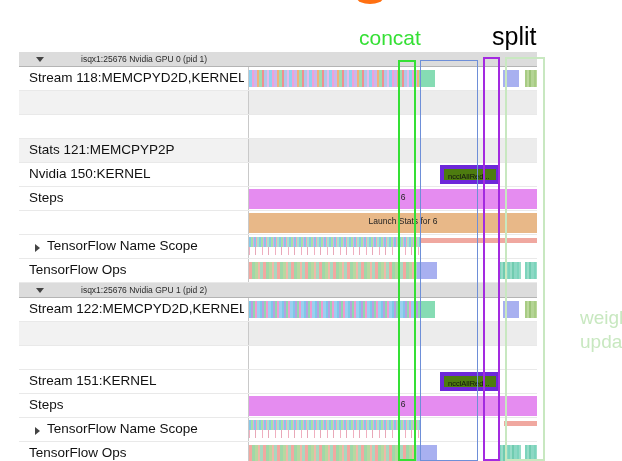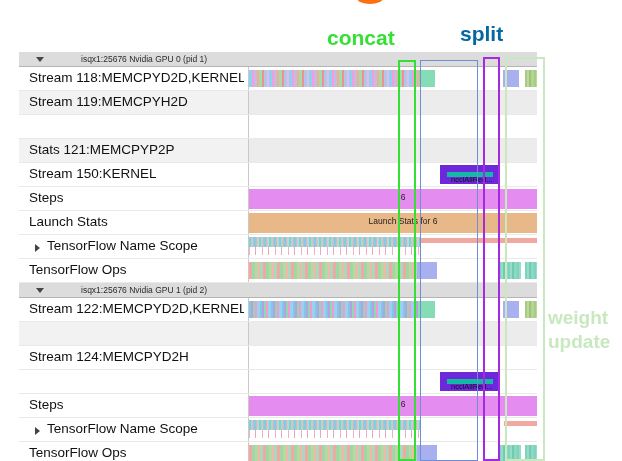--- a/index.html
+++ b/index.html
@@ -1,22 +1,22 @@
 <!DOCTYPE html>
 <html><head>
 <meta charset="utf-8">
 <style>
   html,body{margin:0;padding:0;background:#ffffff;}
   body{width:622px;height:461px;position:relative;overflow:hidden;
        font-family:"Liberation Sans","DejaVu Sans",sans-serif;}
 
   
-  .anno{position:absolute;white-space:nowrap;font-weight:700;}
+  .anno{position:absolute;white-space:nowrap;font-weight:400;margin-left:32px;}
   #anno-concat{left:327px;top:26px;font-size:21px;color:#35e035;}
-  #anno-split{left:460px;top:22px;font-size:21px;color:#0369a1;}
+  #anno-split{left:460px;top:22px;font-size:25px;color:#000000;}
   #anno-nccl{left:428px;top:106px;font-size:19px;color:#5a7be0;}
   #anno-weight{left:548px;top:306px;font-size:19px;color:#c8e8c0;line-height:24px;}
   #anno-weight span{display:block;}
   #orange-blob{position:absolute;left:357px;top:-8px;width:26px;height:12px;
       background:#ff7012;border-radius:50%;}
 
   
   #panel{position:absolute;left:19px;top:52px;width:518px;height:409px;
          background:#fff;overflow:hidden;}
 
@@ -87,21 +87,21 @@
       #70ccb0 4px,#70ccb0 6px,#8cd8c4 6px,#8cd8c4 9px);
   }
   .strip.thin-orange{background:#f0a8a0;top:3px;height:5px;}
 
   .barblk{position:absolute;top:2px;height:19px;}
   .steps-bar{background:#e58cf0;top:2px;height:20px;}
   .launch-bar{background:#e8b888;top:2px;height:20px;}
   .barlabel{position:absolute;top:5px;font-size:8.5px;color:#222;
             text-align:center;white-space:nowrap;}
 
-  .nccl-box{position:absolute;background:#14b8a6;border:7px solid #6d28d9;
+  .nccl-box{position:absolute;background:#4d7c0f;border:4px solid #6d28d9;
             box-sizing:border-box;}
   .nccl-box .t{position:absolute;left:4px;top:3px;font-size:7.5px;color:#111;}
   .vbox{position:absolute;box-sizing:border-box;}
   #overlay{position:absolute;left:0;top:0;width:622px;height:461px;
            pointer-events:none;}
 </style>
 </head>
 <body>
 
 <div id="orange-blob"></div>
@@ -125,52 +125,50 @@
     <span class="lbl">Stream 118:MEMCPYD2D,KERNEL,ME</span>
     <div class="track">
       <div class="strip dense" style="left:0px;width:170px;"></div>
       <div class="strip solid-teal" style="left:170px;width:16px;"></div>
       <div class="strip solid-blue" style="left:254px;width:16px;"></div>
       <div class="strip green-grad" style="left:276px;width:32px;"></div>
     </div>
   </div>
 
   <div class="row alt">
-    <span class="lbl">Stream 119:MEMCPYH2D</span>
     <div class="track"></div>
   </div>
 
   <div class="row">
     <div class="track"></div>
   </div>
 
   <div class="row alt">
     <span class="lbl">Stats 121:MEMCPYP2P</span>
     <div class="track"></div>
   </div>
 
   <div class="row">
-    <span class="lbl">Stream 150:KERNEL</span>
+    <span class="lbl">Nvidia 150:KERNEL</span>
     <div class="track">
       <div class="nccl-box" style="left:191px;top:2px;width:60px;height:19px;">
         <span class="t">ncclAllRed...</span>
       </div>
     </div>
   </div>
 
   <div class="row">
     <span class="lbl">Steps</span>
     <div class="track">
       <div class="barblk steps-bar" style="left:0px;width:308px;"></div>
       <div class="barlabel" style="left:0px;width:308px;">6</div>
     </div>
   </div>
 
   <div class="row">
-    <span class="lbl">Launch Stats</span>
     <div class="track">
       <div class="barblk launch-bar" style="left:0px;width:308px;"></div>
       <div class="barlabel" style="left:0px;width:308px;">Launch Stats for 6</div>
     </div>
   </div>
 
   <div class="row">
     <span class="tri2"></span>
     <span class="lbl indent">TensorFlow Name Scope</span>
     <div class="track">
@@ -203,25 +201,25 @@
       <div class="strip solid-blue" style="left:254px;width:16px;"></div>
       <div class="strip green-grad" style="left:276px;width:32px;"></div>
     </div>
   </div>
 
   <div class="row alt">
     <div class="track"></div>
   </div>
 
   <div class="row">
-    <span class="lbl">Stream 124:MEMCPYD2H</span>
-    <div class="track"></div>
-  </div>
-
-  <div class="row">
+    <div class="track"></div>
+  </div>
+
+  <div class="row">
+    <span class="lbl">Stream 151:KERNEL</span>
     <div class="track">
       <div class="nccl-box" style="left:191px;top:2px;width:60px;height:19px;">
         <span class="t">ncclAllRed...</span>
       </div>
     </div>
   </div>
 
   <div class="row">
     <span class="lbl">Steps</span>
     <div class="track">

